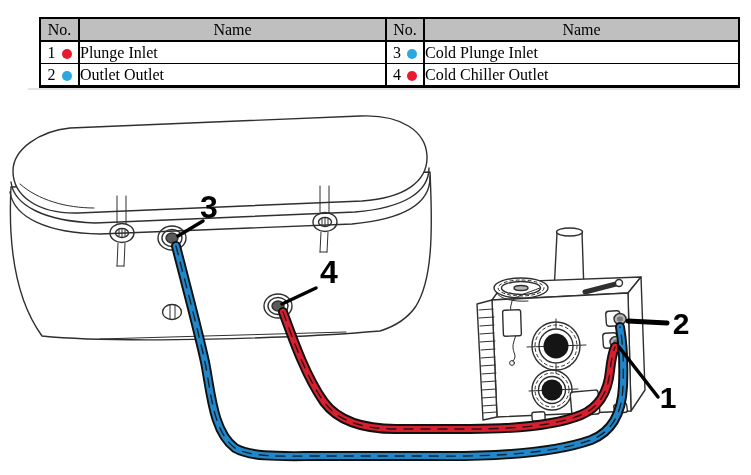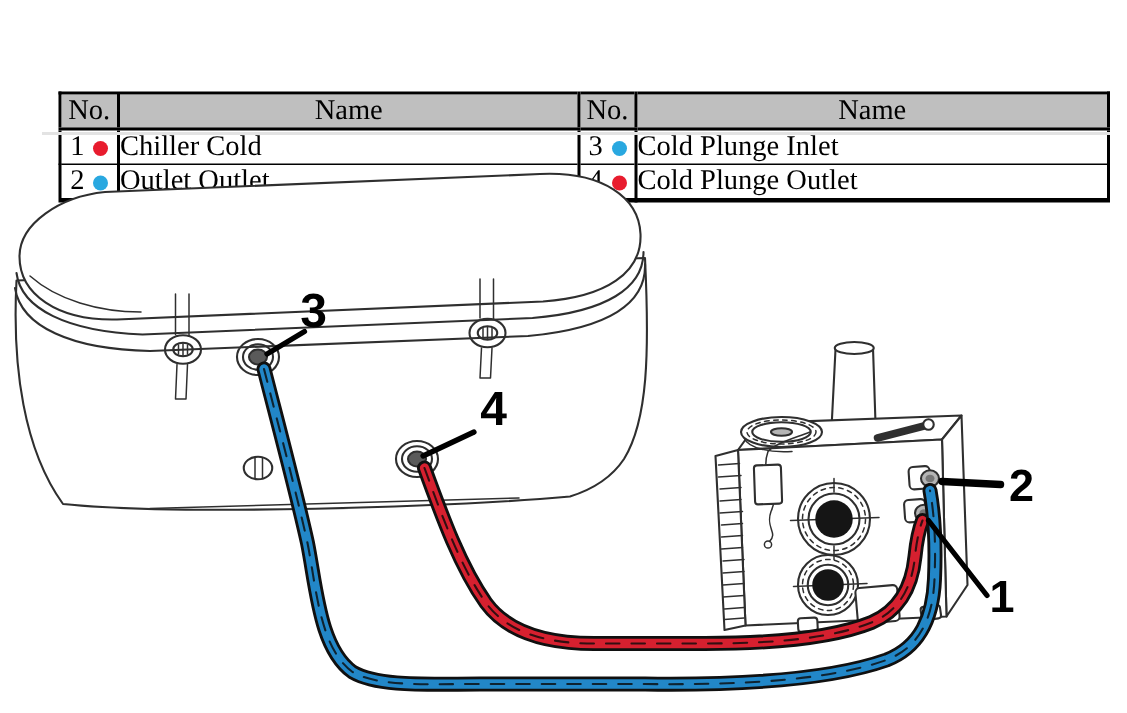--- a/index.html
+++ b/index.html
@@ -7,22 +7,22 @@
     --hose-red:#d6202f; --hose-blue:#2287c8;
     --table-header-bg:#bfbfbf; --ink:#2f2f2f;
   }
   html,body{margin:0;padding:0;background:#fff;}
   .page{position:relative;width:751px;height:475px;background:#fff;overflow:hidden;}
 
   
   table.legend{
     position:absolute;left:39px;top:17px;
     border-collapse:collapse;table-layout:fixed;
-    font-family:"Liberation Serif",serif;font-size:19px;color:#000;
-    border:2px solid #000;border-bottom-width:3px;margin-top:44px;
+    font-family:"Liberation Serif",serif;font-size:16px;color:#000;
+    border:2px solid #000;border-bottom-width:3px;
   }
   table.legend th,table.legend td{
     border:1px solid #000;height:21px;padding:0;overflow:hidden;white-space:nowrap;
   }
   table.legend th{
     background:var(--table-header-bg);font-weight:normal;text-align:center;
   }
   table.legend .b-l{border-left-width:2px;}
   table.legend tr.hdr th{border-bottom-width:2px;}
   td.no-cell{text-align:center;}
@@ -70,29 +70,29 @@
       </colgroup>
     <tbody>
         <tr class="hdr">
       <th>No.</th>
       <th class="b-l">Name</th>
       <th class="b-l">No.</th>
       <th class="b-l">Name</th>
     </tr>
     <tr>
       <td class="no-cell"><span>1</span><span class="dot" data-color="red"></span></td>
-      <td class="name-cell b-l">Chiller Cold</td>
+      <td class="name-cell b-l">Plunge Inlet</td>
       <td class="no-cell b-l"><span>3</span><span class="dot" data-color="blue"></span></td>
       <td class="name-cell b-l">Cold Plunge Inlet</td>
     </tr>
     <tr>
       <td class="no-cell"><span>2</span><span class="dot" data-color="blue"></span></td>
       <td class="name-cell b-l">Outlet Outlet</td>
       <td class="no-cell b-l"><span>4</span><span class="dot" data-color="red"></span></td>
-      <td class="name-cell b-l">Cold Plunge Outlet</td>
+      <td class="name-cell b-l">Cold Chiller Outlet</td>
     </tr>
   </tbody>
     </table>
 
   <div class="scan-artifact"></div>
 
   <svg id="diagram" width="751" height="475" viewBox="0 0 751 475">
 
     <g>
 

